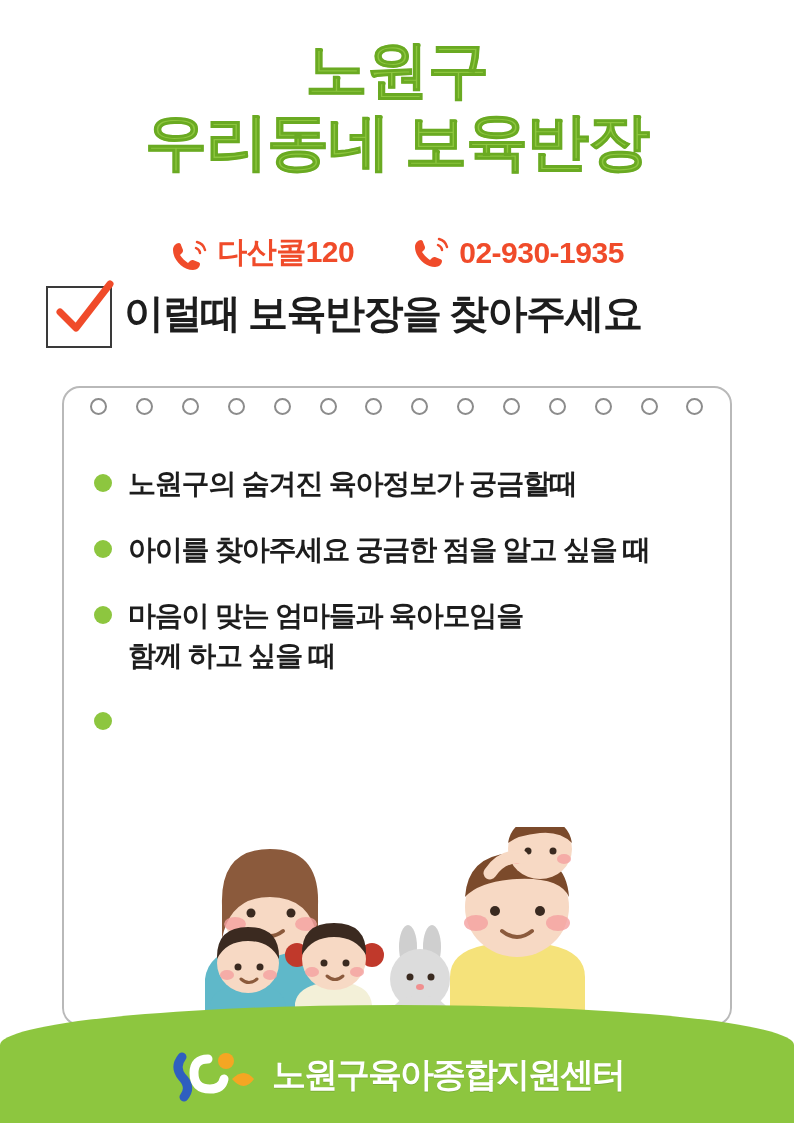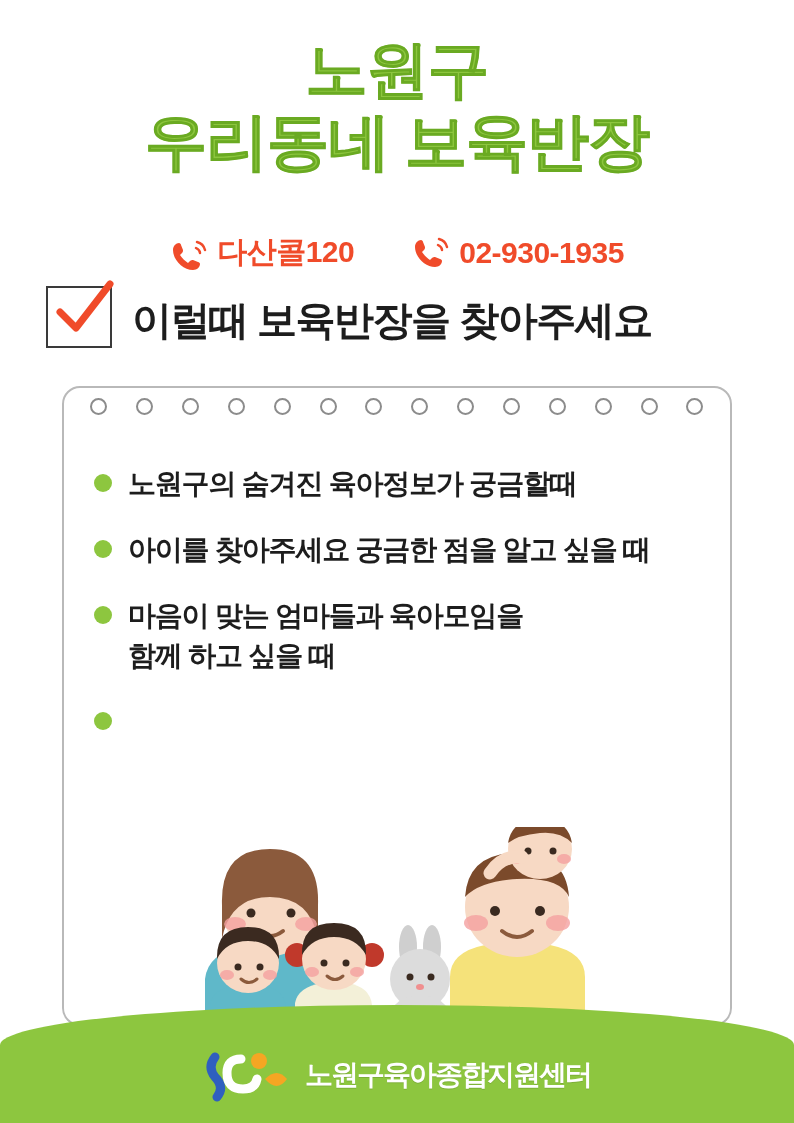--- a/index.html
+++ b/index.html
@@ -71,22 +71,23 @@
     letter-spacing: -0.5px;
   }
 
   
   .check-row {
     position: absolute;
     top: 286px;
     left: 46px;
     width: 710px;
     display: flex;
-    align-items: flex-end;
-    gap: 20px;
+    align-items: flex-start;
+    gap: 12px;
+    font-family: Liberation Serif, serif;
   }
   .check-box {
     width: 62px;
     height: 58px;
     border: 2px solid #3a3a3a;
     background: #ffffff;
     position: relative;
     flex: none;
   }
   .check-mark {
@@ -193,21 +194,21 @@
     display: flex;
     justify-content: center;
     align-items: center;
     gap: 10px;
   }
   .footer-logo {
     width: 92px;
     height: 60px;
   }
   .footer-name {
-    font-size: 28px;
+    font-size: 34px;
     font-weight: bold;
     color: #ffffff;
     letter-spacing: -2px;
     text-shadow: 0 1px 0 rgba(0,0,0,0.12);
   }
 </style>
 </head>
 <body>
 
 <div class="poster">

